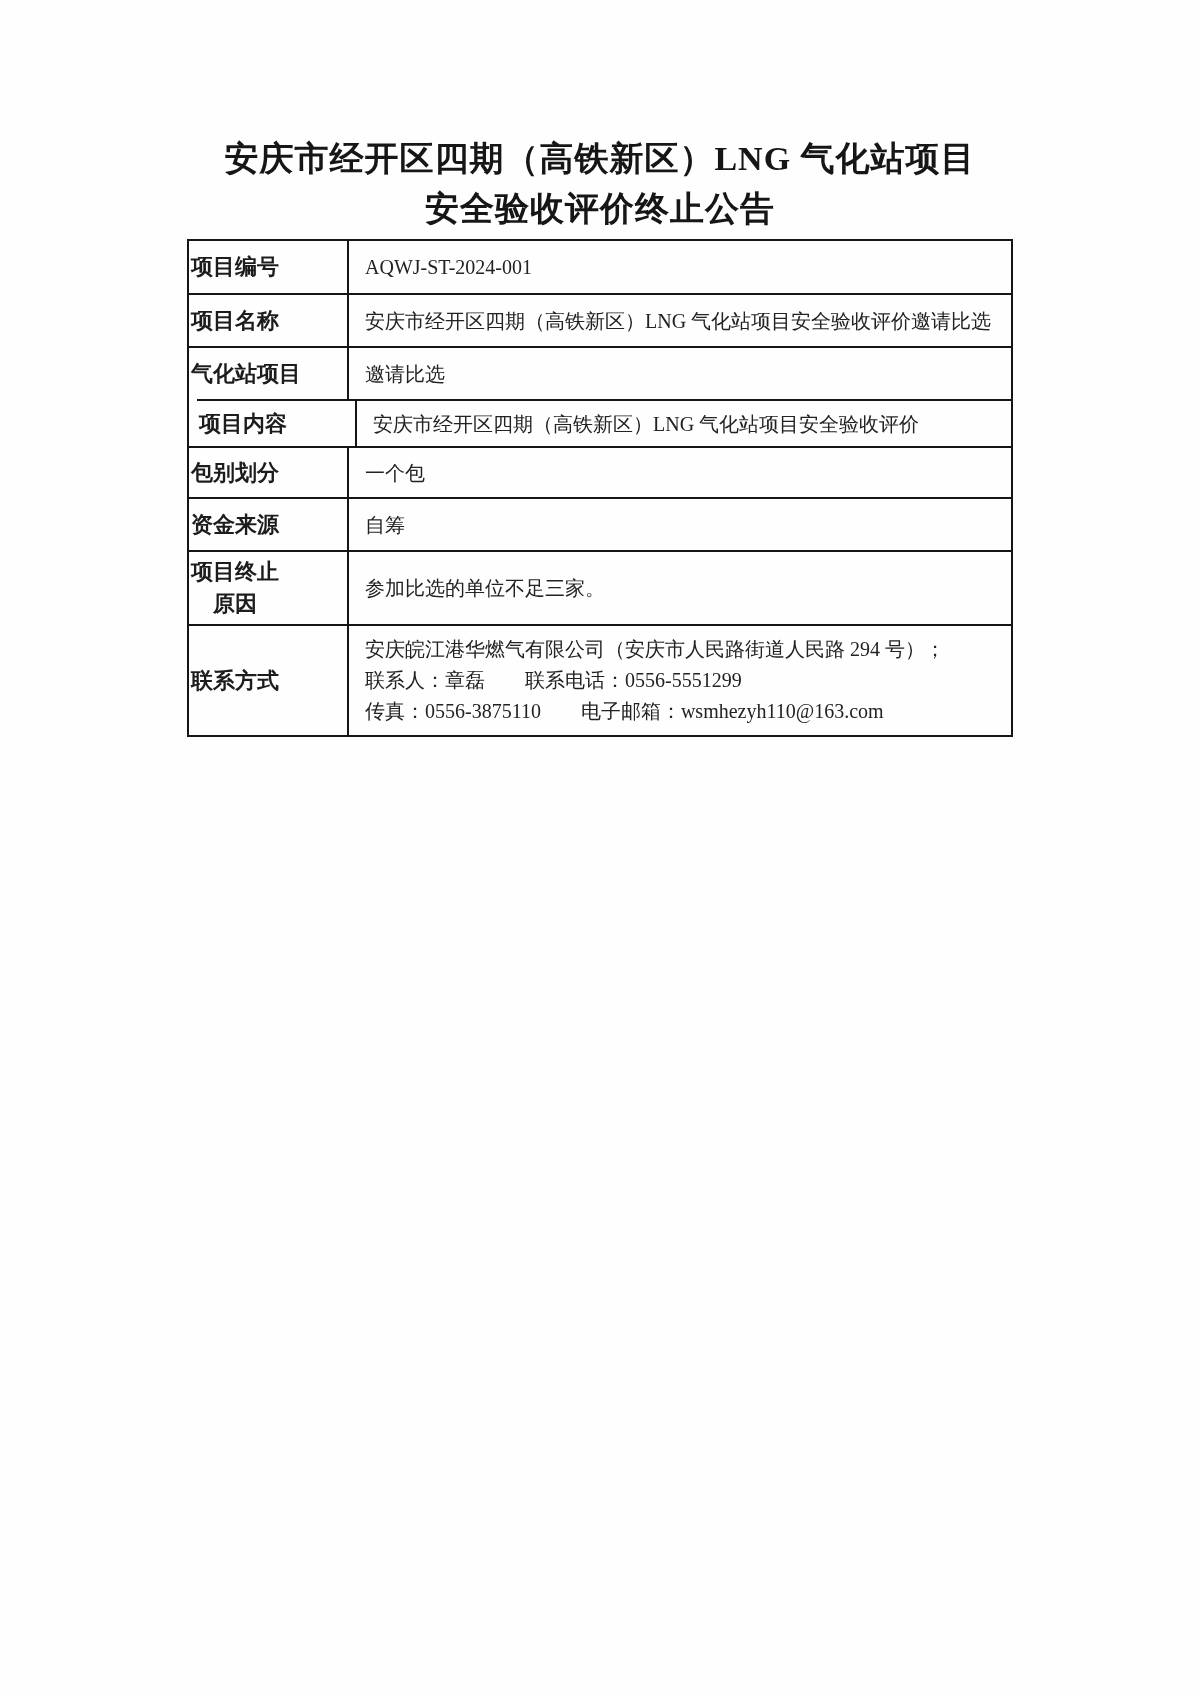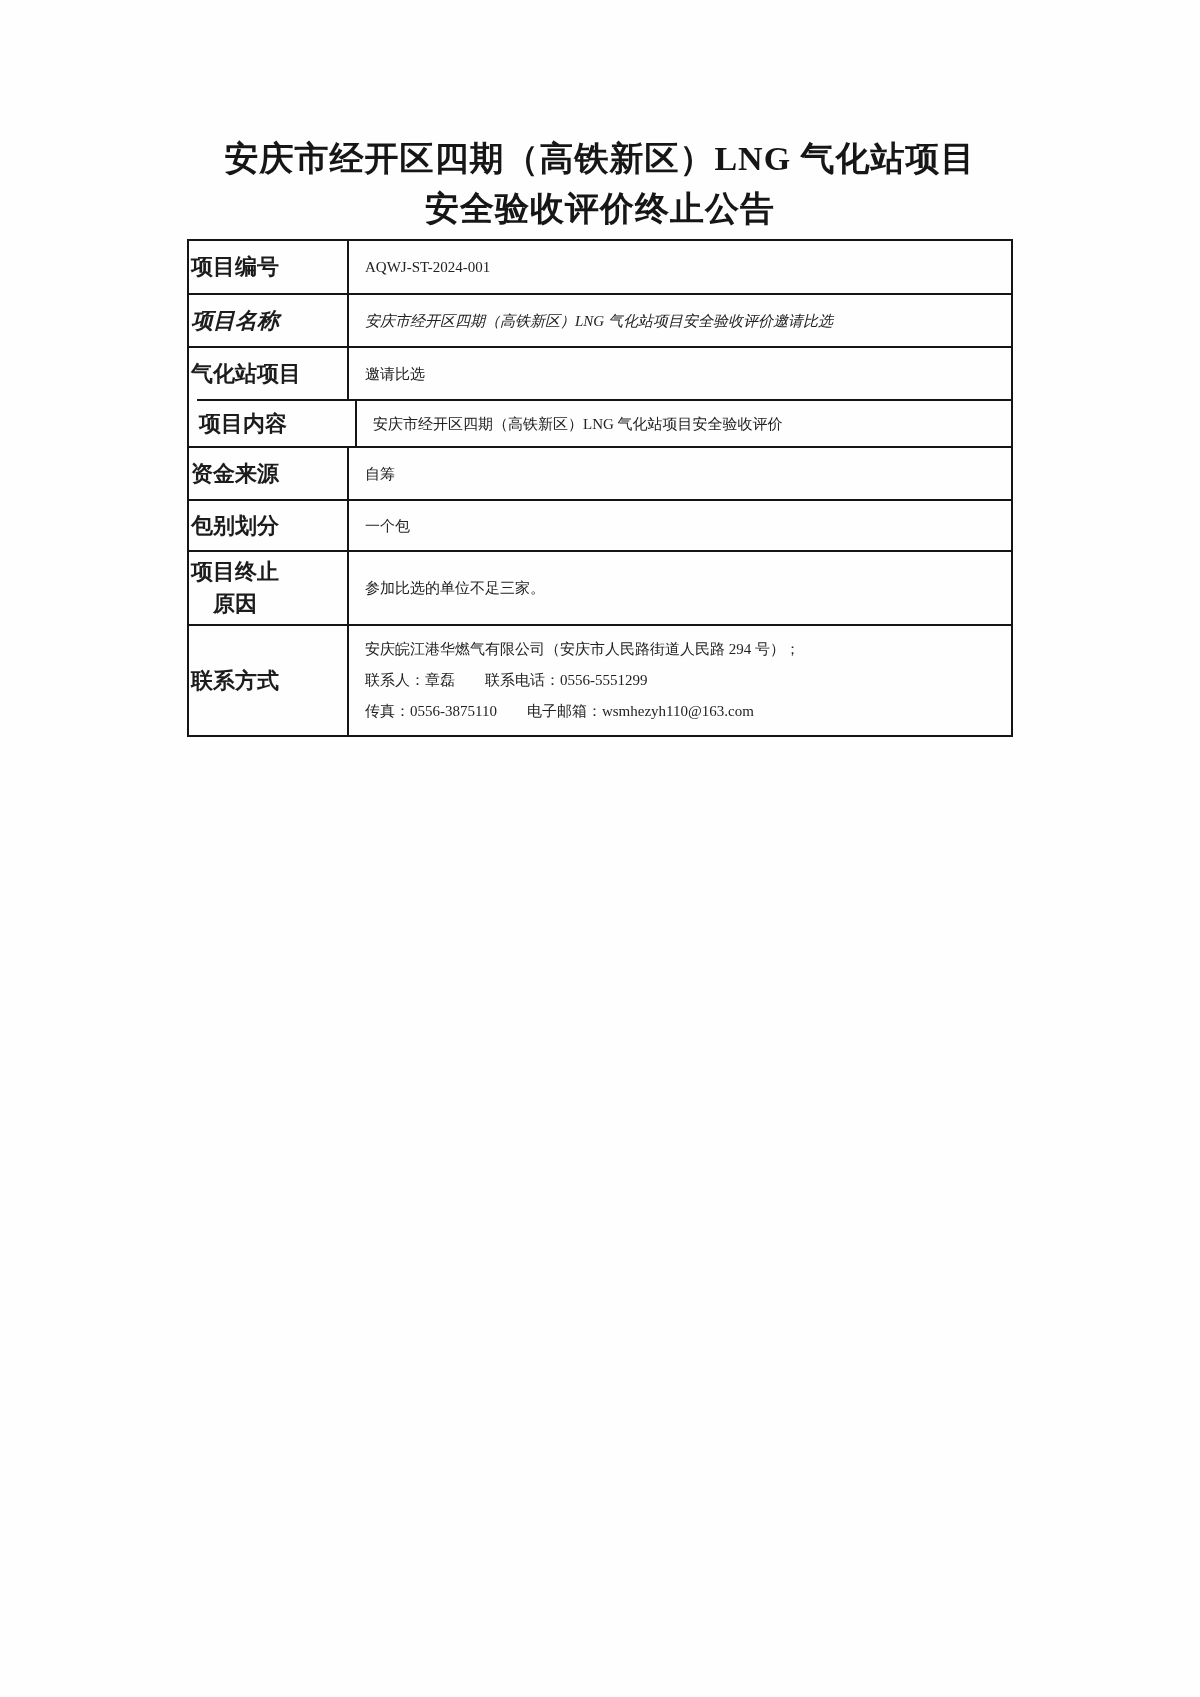--- a/index.html
+++ b/index.html
@@ -44,28 +44,28 @@
     box-sizing:border-box;
     padding:4px 2px;
   }
   .label-narrow{display:inline-block;width:4em;text-align:center;line-height:32px;}
   .t-value{
     flex:1;
     display:flex;
     align-items:center;
     box-sizing:border-box;
     padding:6px 10px 6px 16px;
-    font-size:15px;
+    font-size:20px;
     font-weight:400;
     line-height:30px;
     color:#222;
   }
   .t-value.block{display:block;padding-top:8px;padding-bottom:8px;}
   .r1{min-height:52px;}
-  .r2{min-height:53px;font-style:italic;}
+  .r2{min-height:53px;}
   .r3{min-height:53px;}
   .r4{min-height:53px;}
   .r5{min-height:47px;margin-left:8px;}
   .r6{min-height:51px;}
   .r7{min-height:53px;}
   .r8{min-height:68px;}
   .r9{min-height:92px;}
   .contact-line{line-height:31px;}
   .contact-line.center{padding-right:60px;}
 </style>
@@ -112,35 +112,35 @@
 
       <div class="t-row r5">
         <div class="t-label">
             <span>项目内容</span>
           </div>
         <div class="t-value">
             <span>安庆市经开区四期（高铁新区）LNG 气化站项目安全验收评价</span>
           </div>
       </div>
 
+      <div class="t-row r6">
+        <div class="t-label">
+            <span>包别划分</span>
+          </div>
+        <div class="t-value">
+            <span>一个包</span>
+          </div>
+      </div>
+
       <div class="t-row r7">
         <div class="t-label">
             <span>资金来源</span>
           </div>
         <div class="t-value">
             <span>自筹</span>
-          </div>
-      </div>
-
-      <div class="t-row r6">
-        <div class="t-label">
-            <span>包别划分</span>
-          </div>
-        <div class="t-value">
-            <span>一个包</span>
           </div>
       </div>
 
       <div class="t-row r8">
         <div class="t-label">
             <span class="label-narrow">项目终止原因</span>
           </div>
         <div class="t-value">
             <span>参加比选的单位不足三家。</span>
           </div>

